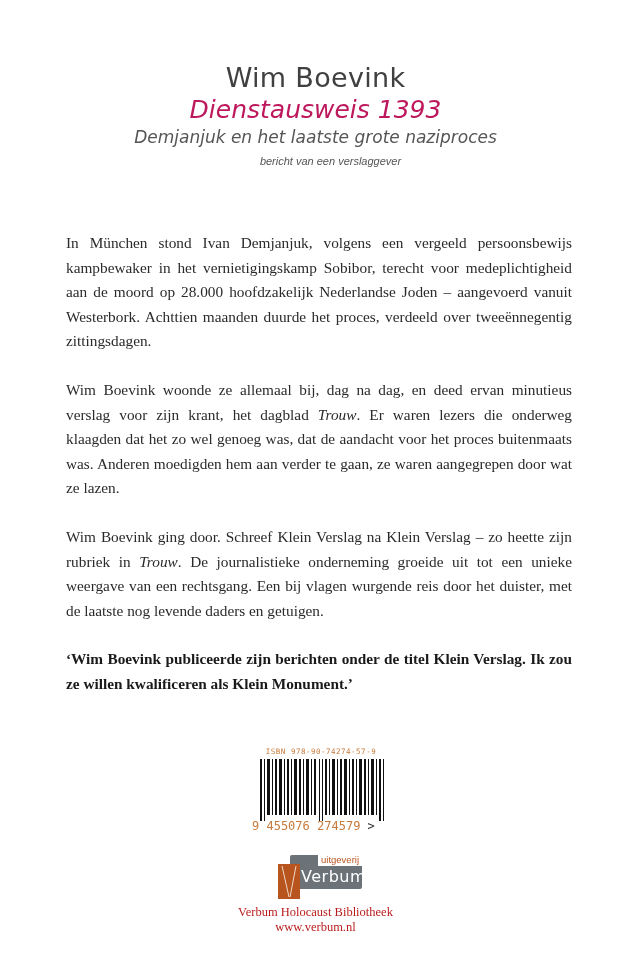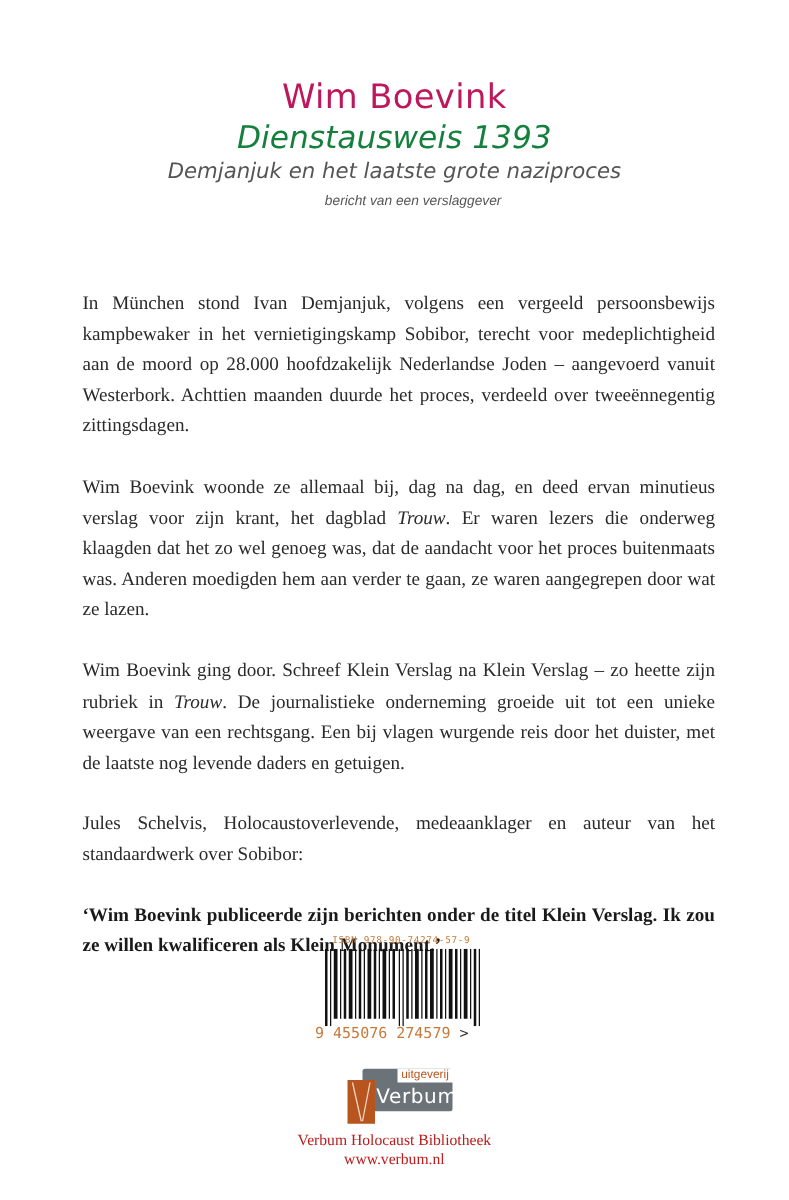--- a/index.html
+++ b/index.html
@@ -17,29 +17,29 @@
     .header {
       position: absolute;
       left: 0;
       right: 0;
       top: 62px;
       text-align: center;
     }
     .author {
       font-family: "DejaVu Sans", sans-serif;
       font-size: 27px;
-      color: #be185d;
+      color: #404040;
       line-height: 32px;
       letter-spacing: 0.3px;
     }
     .title {
       font-family: "DejaVu Sans", sans-serif;
       font-style: italic;
       font-size: 25px;
-      color: #15803d;
+      color: #be185d;
       line-height: 30px;
       margin-top: 1px;
     }
     .subtitle {
       font-family: "DejaVu Sans", sans-serif;
       font-style: italic;
       font-size: 17px;
       color: #555555;
       line-height: 24px;
       margin-top: 0px;
@@ -179,21 +179,20 @@
   <div class="author">Wim Boevink</div>
   <div class="title">Dienstausweis 1393</div>
   <div class="subtitle">Demjanjuk en het laatste grote naziproces</div>
   <div class="tagline">bericht van een verslaggever</div>
 </div>
 
 <div class="body-text">
   <p>In München stond Ivan Demjanjuk, volgens een vergeeld persoonsbewijs kampbewaker in het vernietigingskamp Sobibor, terecht voor medeplichtigheid aan de moord op 28.000 hoofdzakelijk Nederlandse Joden – aangevoerd vanuit Westerbork. Achttien maanden duurde het proces, verdeeld over tweeënnegentig zittingsdagen.</p>
   <p><span>Wim Boevink woonde ze allemaal bij, dag na dag, en deed ervan minutieus verslag voor zijn krant, het dagblad </span><i>Trouw</i><span>. Er waren lezers die onderweg klaagden dat het zo wel genoeg was, dat de aandacht voor het proces buitenmaats was. Anderen moedigden hem aan verder te gaan, ze waren aangegrepen door wat ze lazen.</span></p>
   <p><span>Wim Boevink ging door. Schreef Klein Verslag na Klein Verslag – zo heette zijn rubriek in </span><i>Trouw</i><span>. De journalistieke onderneming groeide uit tot een unieke weergave van een rechtsgang. Een bij vlagen wurgende reis door het duister, met de laatste nog levende daders en getuigen.</span></p>
-  <p>Jules Schelvis, Holocaustoverlevende, medeaanklager en auteur van het standaardwerk over Sobibor:</p>
   <p class="quote">‘Wim Boevink publiceerde zijn berichten onder de titel Klein Verslag. Ik zou ze willen kwalificeren als Klein Monument.’</p>
 </div>
 
 <div class="barcode-wrap">
   <div class="isbn-top">ISBN 978-90-74274-57-9</div>
   <svg class="barcode" width="130" height="62" viewBox="0 0 130 62">
     <g fill="#111">
       <rect x="2" y="0" width="2" height="62"></rect>
       <rect x="6" y="0" width="1" height="62"></rect>
       <rect x="9" y="0" width="3" height="56"></rect>

